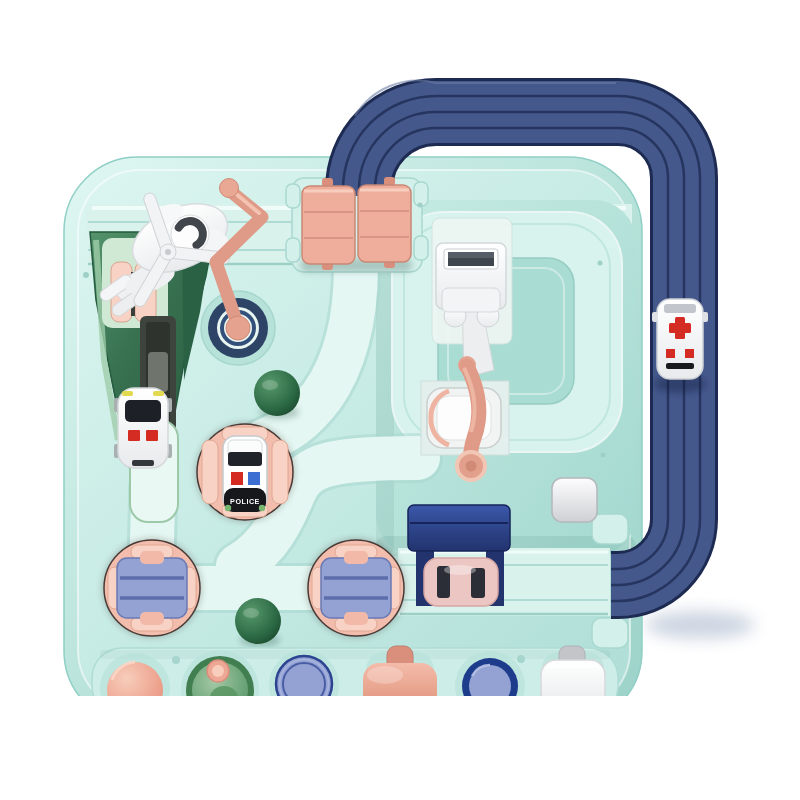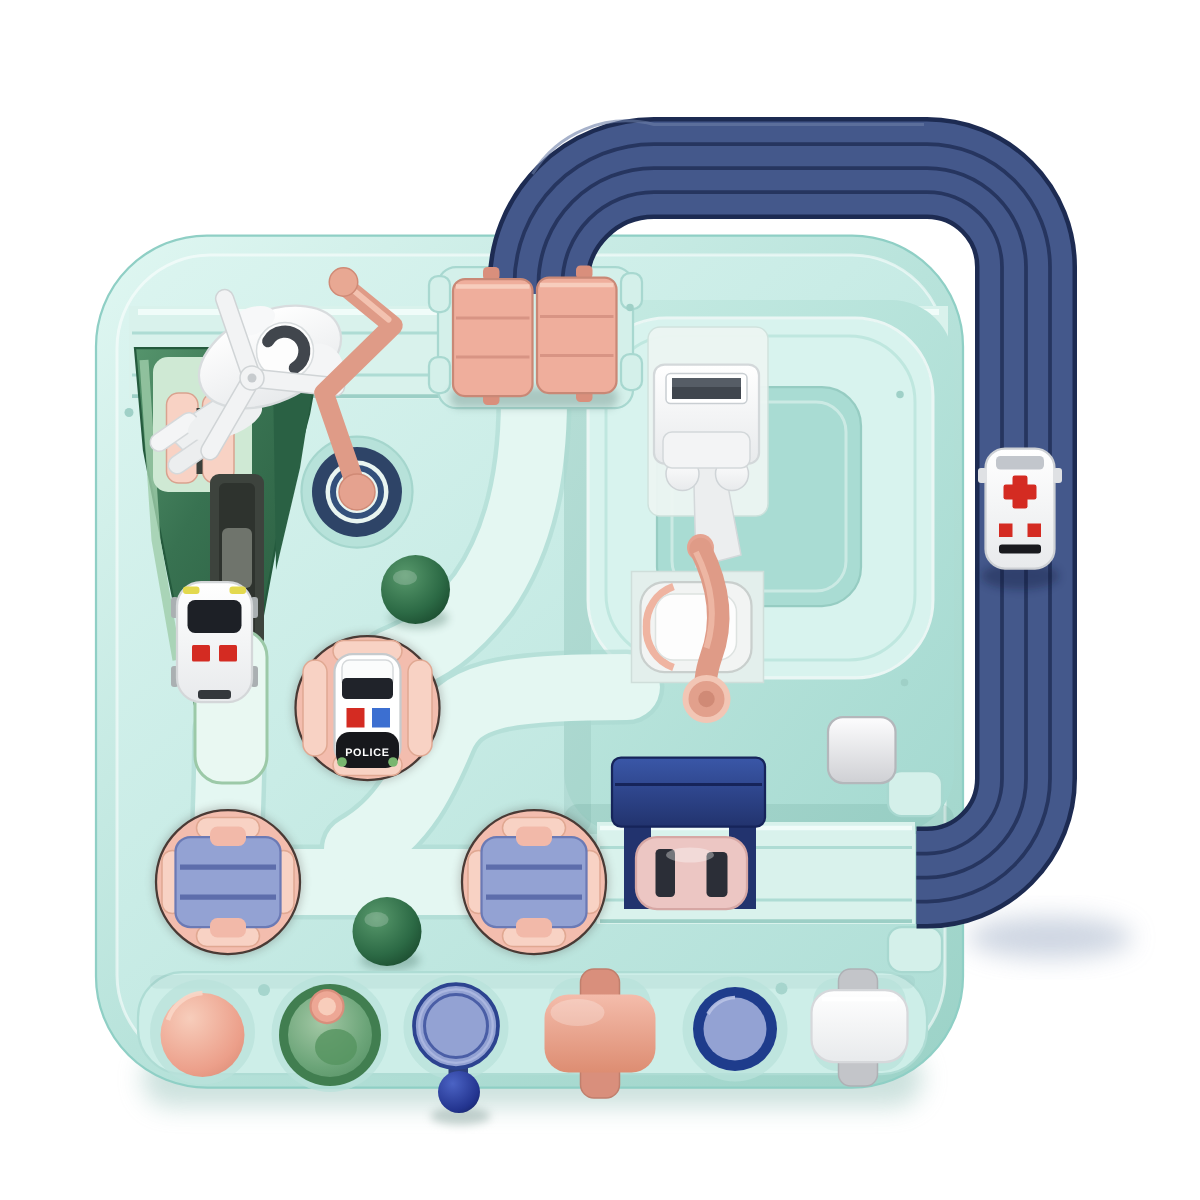--- a/index.html
+++ b/index.html
@@ -1,16 +1,16 @@
 <!DOCTYPE html>
 <html><head>
 <meta charset="utf-8">
 <style>
   html,body{margin:0;padding:0;background:#ffffff;}
-  .stage{width:800px;height:800px;position:relative;overflow:hidden;background:#ffffff;
+  .stage{width:800px;height:696px;position:relative;overflow:hidden;background:#ffffff;
          font-family:"Liberation Sans", sans-serif;}
   svg{display:block}
   text{font-family:"Liberation Sans", sans-serif;}
 </style>
 </head>
 <body>
 
 <div class="stage">
 <svg width="800" height="800" viewBox="0 0 800 800">
 <defs>

